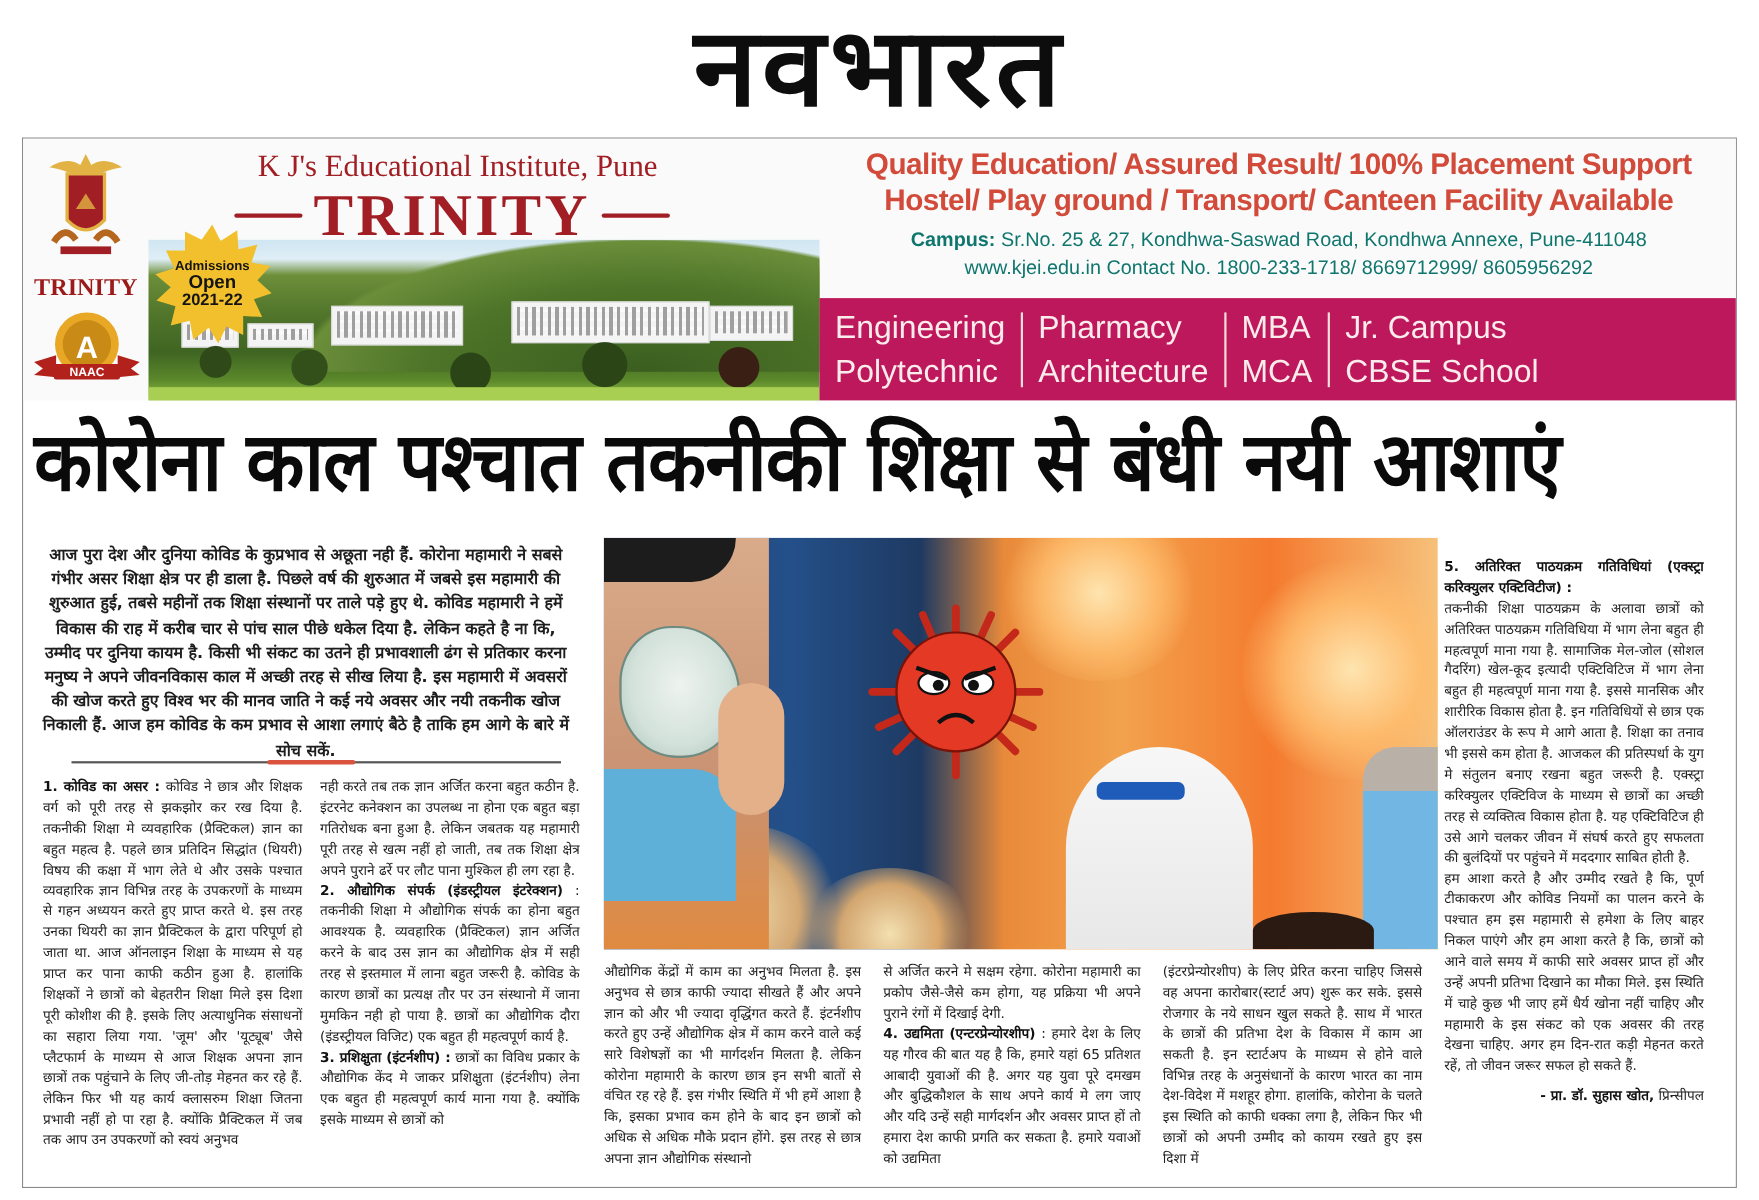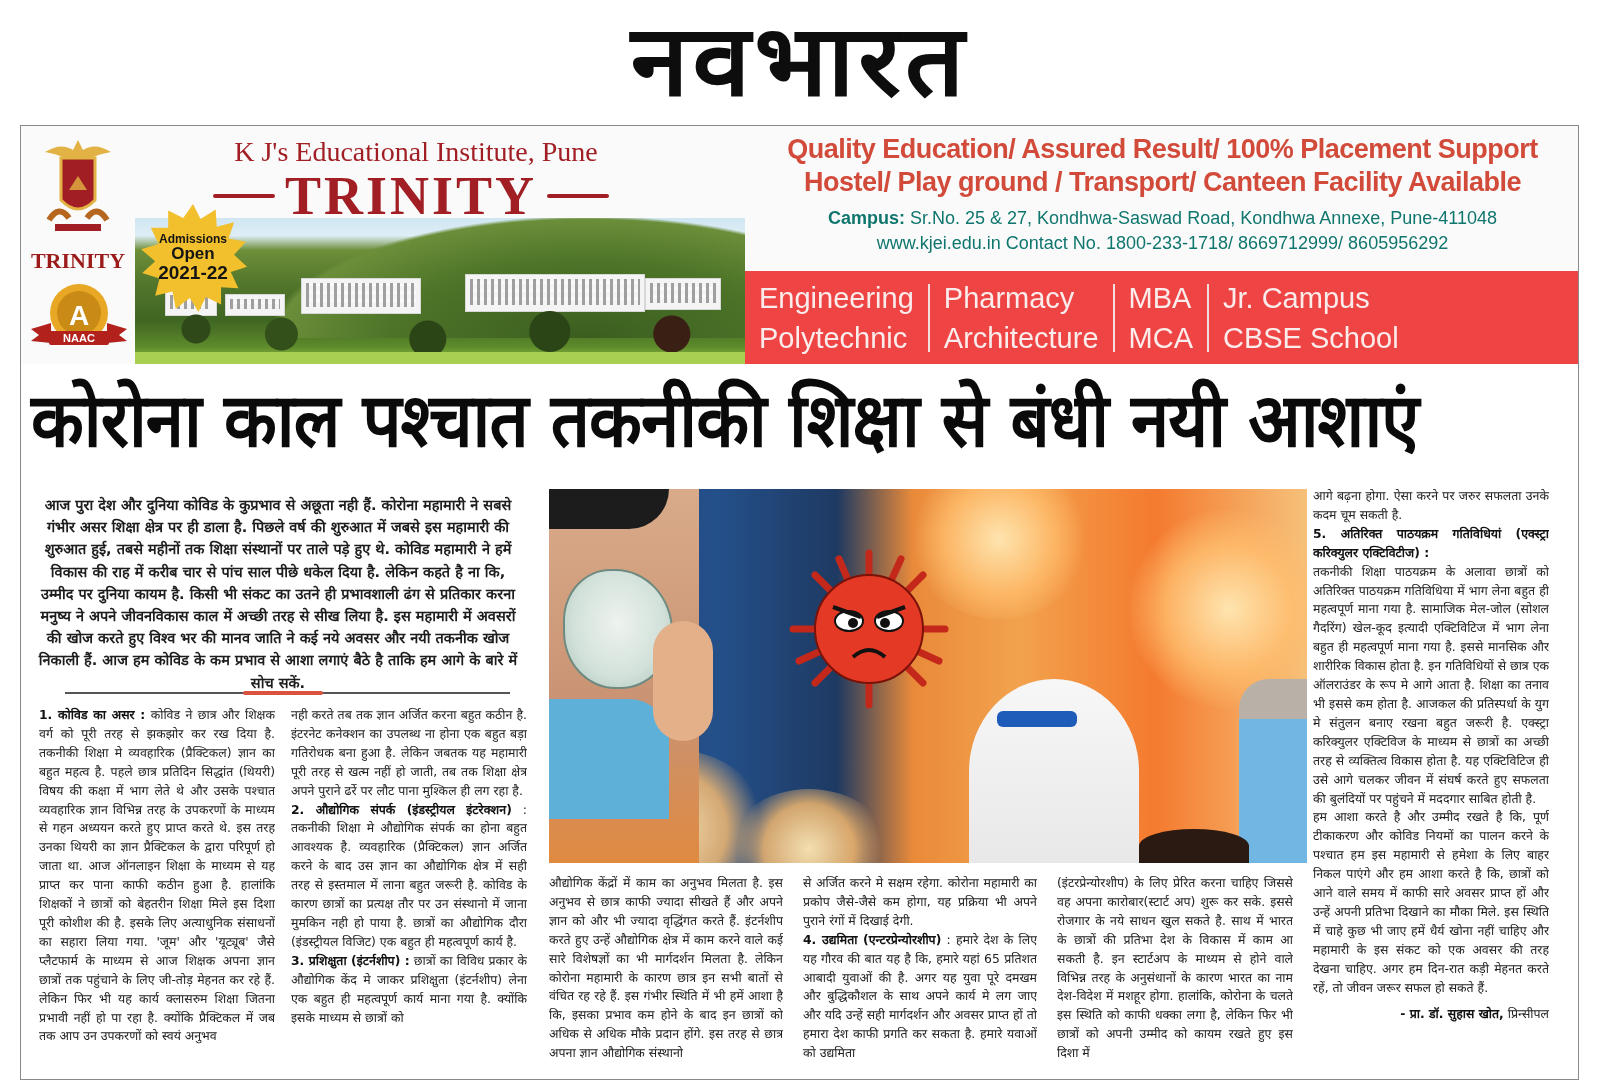--- a/index.html
+++ b/index.html
@@ -73,39 +73,39 @@
   .starburst {
     position: absolute; left: 118px; top: 78px; width: 108px; height: 108px;
     display: flex; flex-direction: column; align-items: center; justify-content: center;
     font-family: "Liberation Sans", sans-serif; color: #141414; font-weight: 700; line-height: 1.05;
     z-index: 2;
   }
   .starburst svg { position: absolute; inset: 0; }
   .starburst span { position: relative; }
   .sb-1 { font-size: 12px; }
   .sb-2 { font-size: 17px; }
-  .sb-3 { font-size: 19px; }
+  .sb-3 { font-size: 15px; }
 
   .ad-right { position: absolute; left: 724px; top: 0; width: 835px; height: 238px; }
   .tag1, .tag2 {
     position: absolute; left: 0; width: 835px; text-align: center;
     font-family: "Liberation Sans", sans-serif; font-weight: 700; font-size: 27px;
     color: #d24a3a; letter-spacing: -0.5px;
   }
   .tag1 { top: 8px; }
   .tag2 { top: 41px; }
   .addr1, .addr2 {
     position: absolute; left: 0; width: 835px; text-align: center;
     font-family: "Liberation Sans", sans-serif; font-size: 18px; color: #0f766e;
   }
   .addr1 { top: 82px; }
   .addr1 b { font-weight: 700; }
   .addr2 { top: 107px; }
   .course-band {
-    position: absolute; left: 0; top: 145px; width: 835px; height: 93px; background: #ef4444;
+    position: absolute; left: 0; top: 145px; width: 835px; height: 93px; background: #be185d;
     display: flex; align-items: center; padding-left: 14px;
   }
   .course-col {
     display: flex; flex-direction: column; justify-content: center;
     font-family: "Liberation Sans", sans-serif; font-size: 29px; color: #fbecec; line-height: 40px;
     padding-right: 14px;
   }
   .course-sep { width: 2px; height: 68px; background: #f3dede; margin-right: 14px; }
 
   
@@ -315,21 +315,21 @@
   <div class="col body-text" style="left:782px; top:748px; width:234px; height:200px;">
     <span>से अर्जित करने मे सक्षम रहेगा. कोरोना महामारी का प्रकोप जैसे-जैसे कम होगा, यह प्रक्रिया भी अपने पुराने रंगों में दिखाई देगी.</span><br>
     <b>4. उद्यमिता (एन्टरप्रेन्योरशीप)</b><span> : हमारे देश के लिए यह गौरव की बात यह है कि, हमारे यहां 65 प्रतिशत आबादी युवाओं की है. अगर यह युवा पूरे दमखम और बुद्धिकौशल के साथ अपने कार्य मे लग जाए और यदि उन्हें सही मार्गदर्शन और अवसर प्राप्त हों तो हमारा देश काफी प्रगति कर सकता है. हमारे यवाओं को उद्यमिता</span>
   </div>
 
   <div class="col body-text" style="left:1036px; top:748px; width:236px; height:200px;">
     <span>(इंटरप्रेन्योरशीप) के लिए प्रेरित करना चाहिए जिससे वह अपना कारोबार(स्टार्ट अप) शुरू कर सके. इससे रोजगार के नये साधन खुल सकते है. साथ में भारत के छात्रों की प्रतिभा देश के विकास में काम आ सकती है. इन स्टार्टअप के माध्यम से होने वाले विभिन्न तरह के अनुसंधानों के कारण भारत का नाम देश-विदेश में मशहूर होगा. हालांकि, कोरोना के चलते इस स्थिति को काफी धक्का लगा है, लेकिन फिर भी छात्रों को अपनी उम्मीद को कायम रखते हुए इस दिशा में</span>
   </div>
 
   <div class="col body-text" style="left:1292px; top:361px; width:236px; height:590px;">
-    <span>आगे बढ़ना होगा. ऐसा करने पर जरुर सफलता उनके कदम चूम सकती है.</span><br>
+    <br>
     <b>5. अतिरिक्त पाठयक्रम गतिविधियां (एक्स्ट्रा करिक्युलर एक्टिविटीज) :</b><br>
     <span>तकनीकी शिक्षा पाठयक्रम के अलावा छात्रों को अतिरिक्त पाठयक्रम गतिविधिया में भाग लेना बहुत ही महत्वपूर्ण माना गया है. सामाजिक मेल-जोल (सोशल गैदरिंग) खेल-कूद इत्यादी एक्टिविटिज में भाग लेना बहुत ही महत्वपूर्ण माना गया है. इससे मानसिक और शारीरिक विकास होता है. इन गतिविधियों से छात्र एक ऑलराउंडर के रूप मे आगे आता है. शिक्षा का तनाव भी इससे कम होता है. आजकल की प्रतिस्पर्धा के युग मे संतुलन बनाए रखना बहुत जरूरी है. एक्स्ट्रा करिक्युलर एक्टिविज के माध्यम से छात्रों का अच्छी तरह से व्यक्तित्व विकास होता है. यह एक्टिविटिज ही उसे आगे चलकर जीवन में संघर्ष करते हुए सफलता की बुलंदियों पर पहुंचने में मददगार साबित होती है.</span><br>
     <span>हम आशा करते है और उम्मीद रखते है कि, पूर्ण टीकाकरण और कोविड नियमों का पालन करने के पश्चात हम इस महामारी से हमेशा के लिए बाहर निकल पाएंगे और हम आशा करते है कि, छात्रों को आने वाले समय में काफी सारे अवसर प्राप्त हों और उन्हें अपनी प्रतिभा दिखाने का मौका मिले. इस स्थिति में चाहे कुछ भी जाए हमें धैर्य खोना नहीं चाहिए और महामारी के इस संकट को एक अवसर की तरह देखना चाहिए. अगर हम दिन-रात कड़ी मेहनत करते रहें, तो जीवन जरूर सफल हो सकते हैं.</span>
     <div style="text-align:right; margin-top:8px;">
       <b>- प्रा. डॉ. सुहास खोत,</b><span> प्रिन्सीपल</span>
     </div>
   </div>
 
 </div>
 

